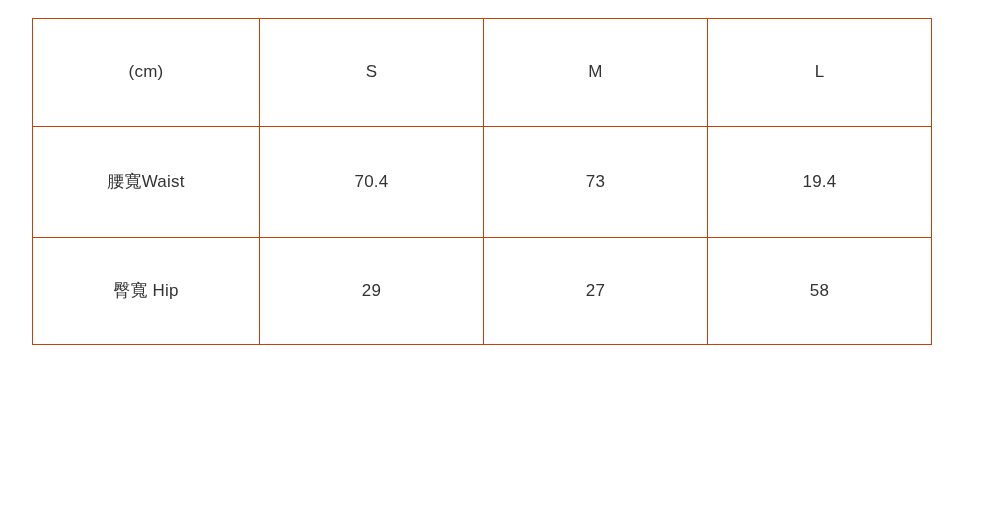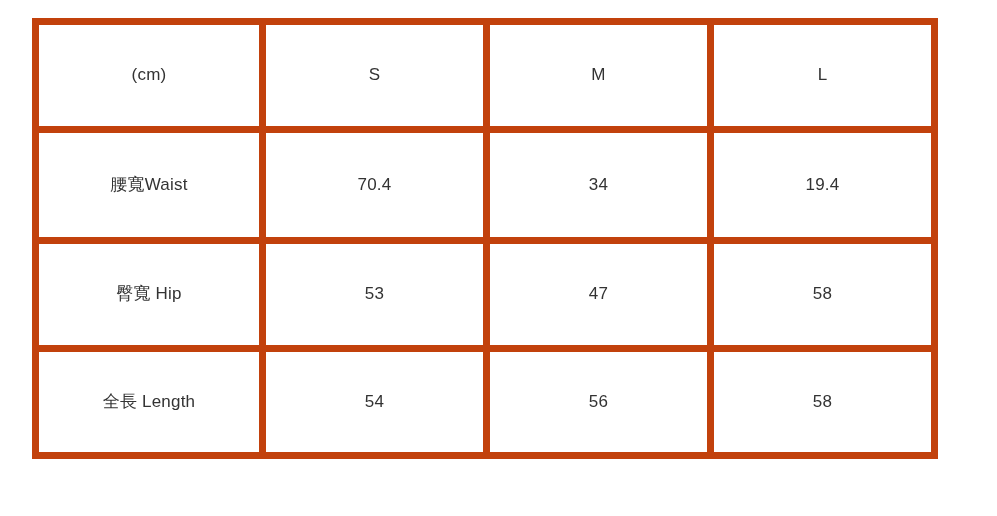--- a/index.html
+++ b/index.html
@@ -35,21 +35,21 @@
     table-layout: fixed;
     width: 899px;
     background: #ffffff;
   }
 
   table.size-table col.col-label { width: 227px; }
   table.size-table col.col-size  { width: 224px; }
 
   table.size-table th,
   table.size-table td {
-    border: 7px solid #c2410c;
+    border: 1px solid #c2410c;
     height: 108px;
     padding: 0 8px;
     text-align: center;
     vertical-align: middle;
     font-weight: 400;
     font-size: 17px;
     line-height: 1.45;
     color: #333333;
     letter-spacing: 0.2px;
     background: #ffffff;
@@ -98,34 +98,28 @@
           <th class="cell-value">S</th>
           <th class="cell-value">M</th>
           <th class="cell-value">L</th>
         </tr>
       </thead>
 
       <tbody>
         <tr>
           <th class="cell-label">腰寬Waist</th>
           <td class="cell-value">70.4</td>
-          <td class="cell-value">34</td>
+          <td class="cell-value">73</td>
           <td class="cell-value">19.4</td>
         </tr>
 
         <tr>
           <th class="cell-label">臀寬 Hip</th>
-          <td class="cell-value">53</td>
-          <td class="cell-value">47</td>
+          <td class="cell-value">29</td>
+          <td class="cell-value">27</td>
           <td class="cell-value">58</td>
         </tr>
 
-        <tr>
-          <th class="cell-label">全長 Length</th>
-          <td class="cell-value">54</td>
-          <td class="cell-value">56</td>
-          <td class="cell-value">58</td>
-        </tr>
       </tbody>
     </table>
   </div>
 
 </div>
 
 </body></html>

